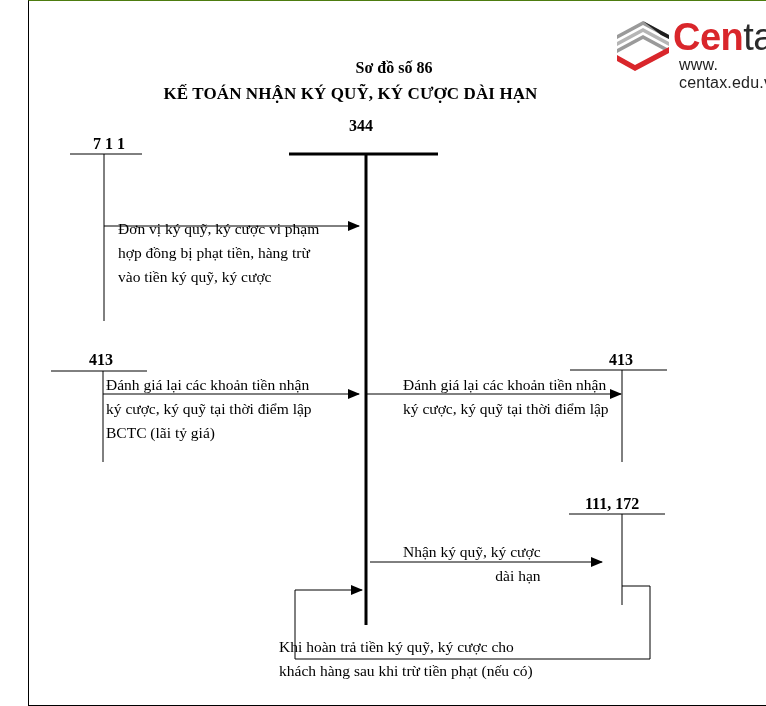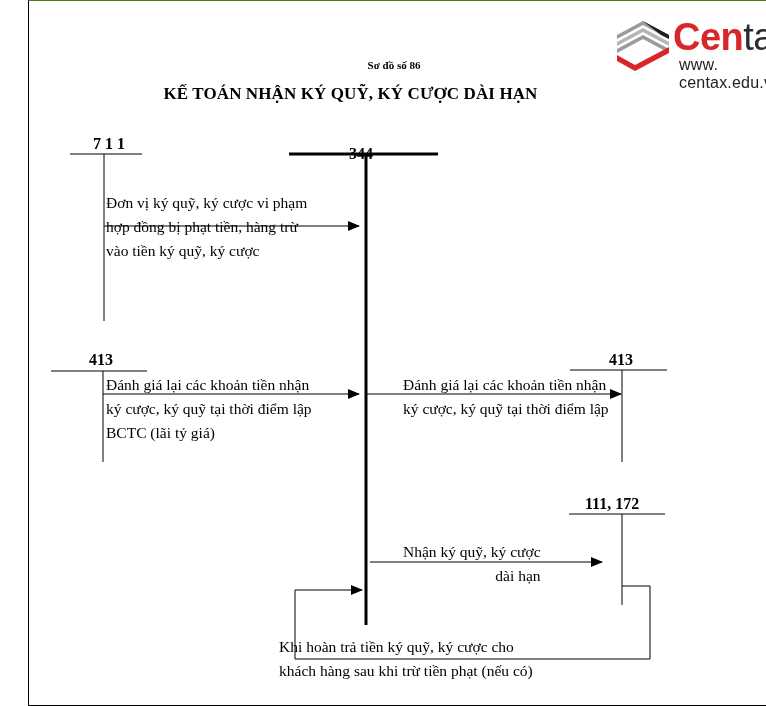--- a/index.html
+++ b/index.html
@@ -6,21 +6,21 @@
   body { width: 766px; height: 706px; overflow: hidden; }
   .frame {
     position: relative; width: 766px; height: 706px; box-sizing: border-box;
     border-top: 1px solid #4d7c0f; border-left: 1px solid #000; border-bottom: 1px solid #000;
     background: #fff;
     font-family: "Liberation Serif", "DejaVu Serif", serif;
     color: #000;
     margin-left: 28px;
   }
   .abs { position: absolute; }
-  .title-sub { left: 0; width: 730px; top: 58px; text-align: center; font-weight: bold; font-size: 11px; }
+  .title-sub { left: 0; width: 730px; top: 58px; text-align: center; font-weight: bold; font-size: 16px; }
   .title-main { left: 0; width: 643px; top: 83px; text-align: center; font-weight: bold; font-size: 17px; letter-spacing: 0.1px; }
   .acct { font-weight: bold; font-size: 16px; white-space: nowrap; }
   .label { font-size: 15.5px; line-height: 24px; white-space: nowrap; }
   svg.lines { position: absolute; left: 0; top: 0; }
   
   .logo { left: 584px; top: 14px; width: 178px; height: 56px; }
   .logo-word { position: absolute; left: 60px; top: 2px; font-family: "Liberation Sans", "DejaVu Sans", sans-serif; font-size: 38px; line-height: 40px; letter-spacing: -0.5px; }
   .logo-word .cen { color: #d9262b; font-weight: bold; }
   .logo-word .tax { color: #2b2b2b; }
   .logo-url { position: absolute; left: 66px; top: 41px; font-family: Liberation Sans, sans-serif; font-size: 16px; color: #222; letter-spacing: 0.2px; }
@@ -84,26 +84,26 @@
     <line x1="74" y1="393" x2="330" y2="393" stroke="#000" stroke-width="1" marker-end="url(#ah)"></line>
 
     <line x1="338" y1="393" x2="592" y2="393" stroke="#000" stroke-width="1" marker-end="url(#ah)"></line>
 
     <line x1="341" y1="561" x2="573" y2="561" stroke="#000" stroke-width="1" marker-end="url(#ah)"></line>
 
     <polyline points="593,585 621,585 621,658 266,658 266,589 333,589" fill="none" stroke="#000" stroke-width="1" marker-end="url(#ah)"></polyline>
   </svg>
 
   <div class="abs acct" style="left:64px; top:134px;">7 1 1</div>
-  <div class="abs acct" style="left:320px; top:144px;">344</div>
+  <div class="abs acct" style="left:320px; top:116px;">344</div>
   <div class="abs acct" style="left:60px; top:350px;">413</div>
   <div class="abs acct" style="left:580px; top:350px;">413</div>
   <div class="abs acct" style="left:556px; top:494px;">111, 172</div>
 
-  <div class="abs label" style="left:77px; top:190px;">
+  <div class="abs label" style="left:77px; top:216px;padding-left:12px;">
     <div>Đơn vị ký quỹ, ký cược vi phạm</div>
     <div>hợp đồng bị phạt tiền, hàng trừ</div>
     <div>vào tiền ký quỹ, ký cược</div>
   </div>
 
   <div class="abs label" style="left:77px; top:372px;">
     <div>Đánh giá lại các khoản tiền nhận</div>
     <div>ký cược, ký quỹ tại thời điểm lập</div>
     <div>BCTC (lãi tỷ giá)</div>
   </div>

